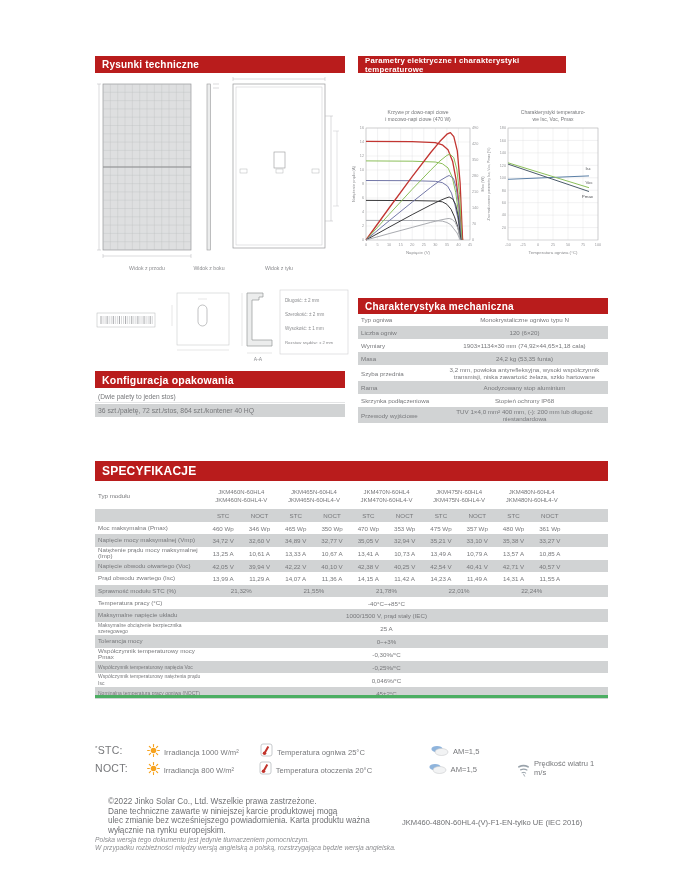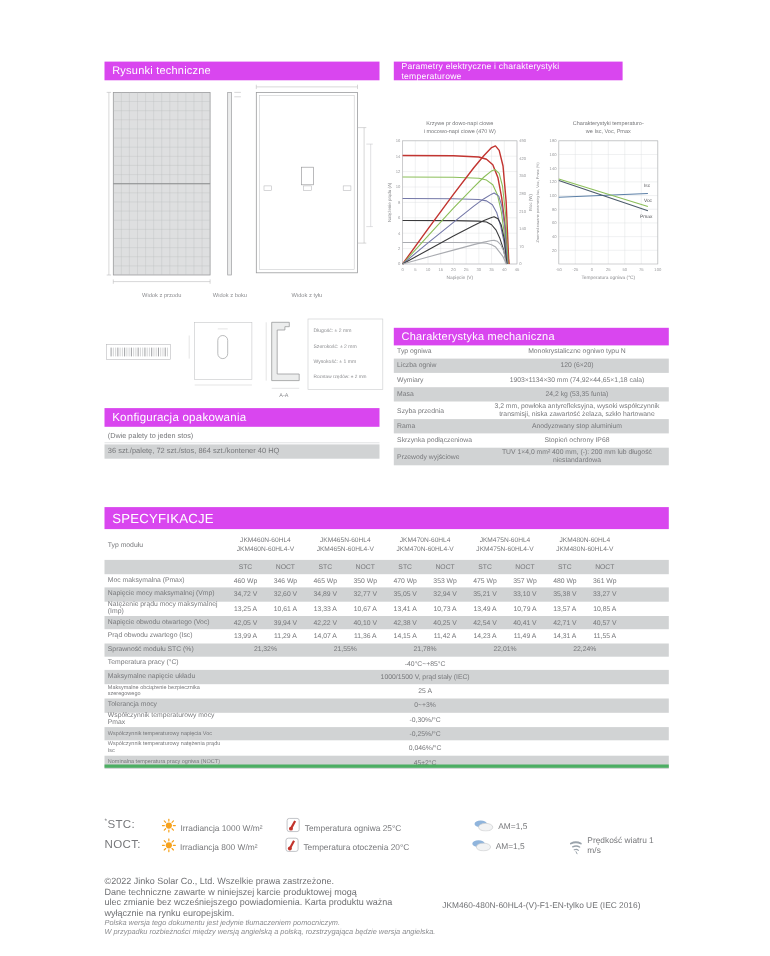--- a/index.html
+++ b/index.html
@@ -2,21 +2,21 @@
 <html><head>
 <meta charset="utf-8">
 <style>
   html,body{margin:0;padding:0;}
   body{
     width:700px;height:869px;position:relative;background:#ffffff;
     font-family:"Liberation Sans",sans-serif;color:#77787b;overflow:hidden;
   }
   .abs{position:absolute;box-sizing:border-box;}
   .greenbar{
-    background:#d946ef;color:#fff;font-weight:normal;display:flex;align-items:center;
+    background:#b91c1c;color:#fff;font-weight:bold;display:flex;align-items:center;
     padding:0 7px;box-sizing:border-box;letter-spacing:.2px;
   }
   
   #mech-table{left:358px;top:313px;width:250px;}
   .mrow{display:flex;min-height:13px;align-items:center;}
   .mrow.shade{background:#d1d3d4;}
   .mlab{width:80px;padding:1px 0 1px 3px;font-size:6.2px;line-height:7px;}
   .mval{flex:1;text-align:center;font-size:6.2px;line-height:7px;padding:1px 2px;}
   
   #packaging-note{left:95px;top:390px;width:250px;height:13px;font-size:6.6px;
@@ -40,21 +40,21 @@
   #legend{left:95px;top:741px;width:513px;}
   .leg-row{display:flex;align-items:center;height:18px;}
   .leg-label{width:52px;font-size:10.5px;color:#77787b;letter-spacing:.3px;}
   .leg-label sup{font-size:6px;}
   .leg-item{display:flex;align-items:flex-end;gap:4px;font-size:7.6px;}
   .leg-item.p1{width:113px;}
   .leg-item.p2{width:170px;}
   .leg-item.p3{width:90px;}
   .leg-item .ic{display:inline-flex;align-items:center;}
   
-  #footer-left{left:95px;top:797px;width:320px;font-size:8.2px;line-height:9.6px;color:#6f7073;}
+  #footer-left{left:108px;top:797px;width:320px;font-size:8.2px;line-height:9.6px;color:#6f7073;}
   #footer-note{left:95px;top:836px;width:430px;font-size:6.7px;line-height:8.2px;font-style:italic;color:#8c8d90;}
   #doc-code{left:402px;top:818px;font-size:7.6px;color:#6f7073;}
   svg text{font-family:"Liberation Sans",sans-serif;}
 </style>
 </head>
 <body>
 
 <div class="abs greenbar" style="left:95px;top:56px;width:250px;height:17px;font-size:10px;">Rysunki techniczne</div>
 
 <div class="abs greenbar" style="left:358px;top:56px;width:208px;height:17px;font-size:7.8px;">Parametry elektryczne i charakterystyki temperaturowe</div>

